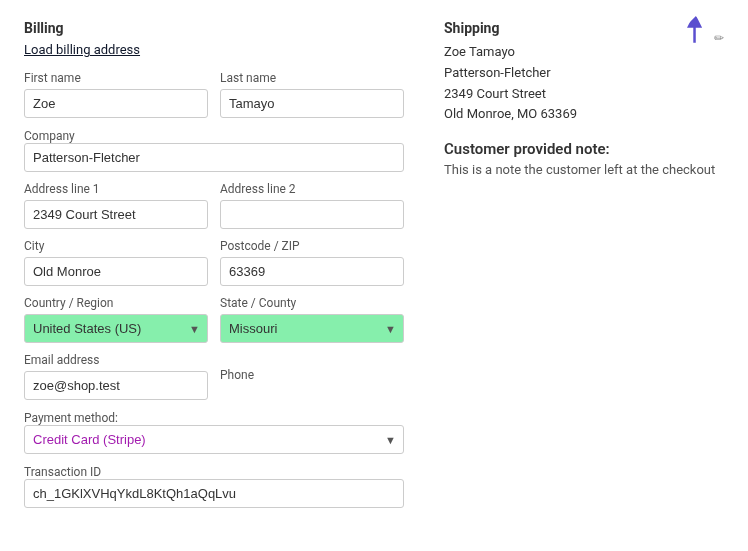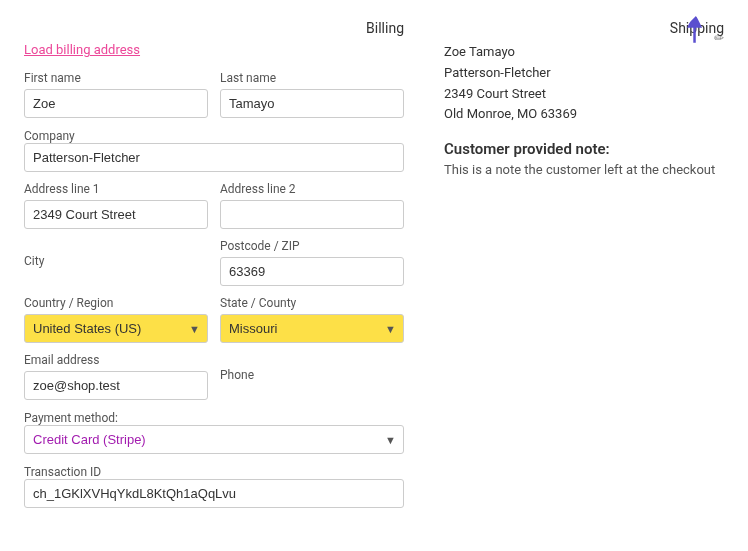--- a/index.html
+++ b/index.html
@@ -16,26 +16,25 @@
     }
     .billing-section {
       flex: 0 0 380px;
     }
     .shipping-section {
       flex: 1;
       position: relative;
     }
     .section-title {
       font-size: 14px;
-      font-weight: 400;
+      font-weight: 700;
       margin-bottom: 6px;
-      text-align: right;
     }
     .load-billing-link {
-      color: #ec4899;
+      color: #0f172a;
       text-decoration: underline;
       cursor: pointer;
       font-size: 13px;
       display: inline-block;
       margin-bottom: 14px;
     }
     .form-row {
       display: flex;
       gap: 12px;
       margin-bottom: 10px;
@@ -63,21 +62,21 @@
     .select-wrapper {
       position: relative;
     }
     .select-wrapper select {
       width: 100%;
       border: 1px solid #ccc;
       border-radius: 3px;
       padding: 6px 28px 6px 8px;
       font-size: 13px;
       color: #333;
-      background: #fde047;
+      background: #86efac;
       appearance: none;
       -webkit-appearance: none;
       cursor: pointer;
     }
     .select-wrapper .chevron {
       position: absolute;
       right: 8px;
       top: 50%;
       transform: translateY(-50%);
       pointer-events: none;
@@ -170,20 +169,21 @@
       <div class="form-group">
         <label>Address line 2</label>
         <input type="text" value="" style="">
       </div>
     </div>
 
     
     <div class="form-row">
       <div class="form-group">
         <label>City</label>
+        <input type="text" value="Old Monroe" style="">
       </div>
       <div class="form-group">
         <label>Postcode / ZIP</label>
         <input type="text" value="63369" style="">
       </div>
     </div>
 
     
     <div class="form-row">
       <div class="form-group">

